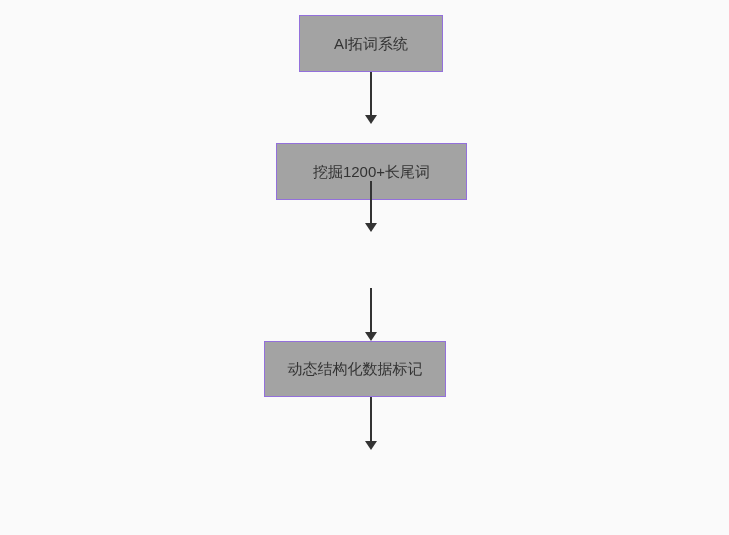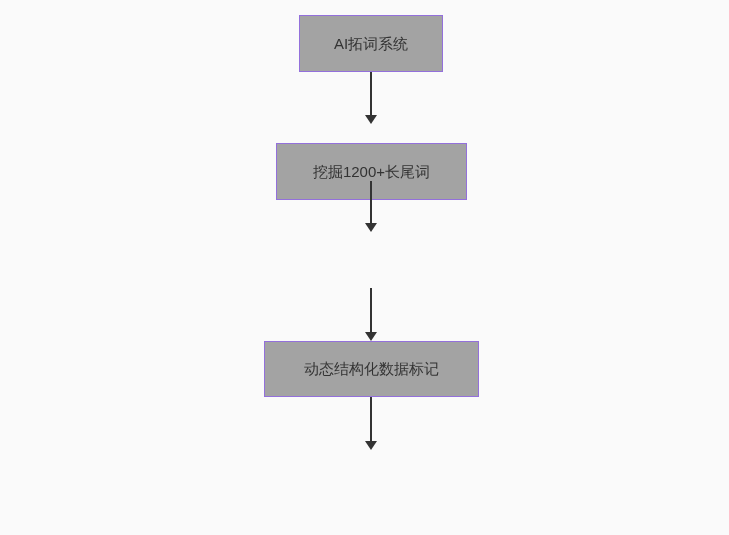--- a/index.html
+++ b/index.html
@@ -25,21 +25,21 @@
     align-items: center;
     justify-content: center;
     font-size: 15px;
     line-height: 1.2;
     text-align: center;
     box-sizing: border-box;
   }
   .n1 { left: 299px; top: 15px;  width: 144px; height: 57px; }
   .n2 { left: 276px; top: 124px; width: 191px; height: 57px; margin-top: 19px; }
   .n3 { left: 262px; top: 232px; width: 221px; height: 56px; }
-  .n4 { left: 264px; top: 341px; width: 215px; height: 56px; text-align: right; }
+  .n4 { left: 264px; top: 341px; width: 182px; height: 56px; text-align: right; }
   .n5 { left: 254px; top: 450px; width: 234px; height: 57px; }
 
   .edge { position: absolute; width: 0; }
   .edge-line {
     position: absolute;
     left: -1px; top: 0; bottom: 8px;
     width: 2px;
     background: #333333;
   }
   .edge-head {

